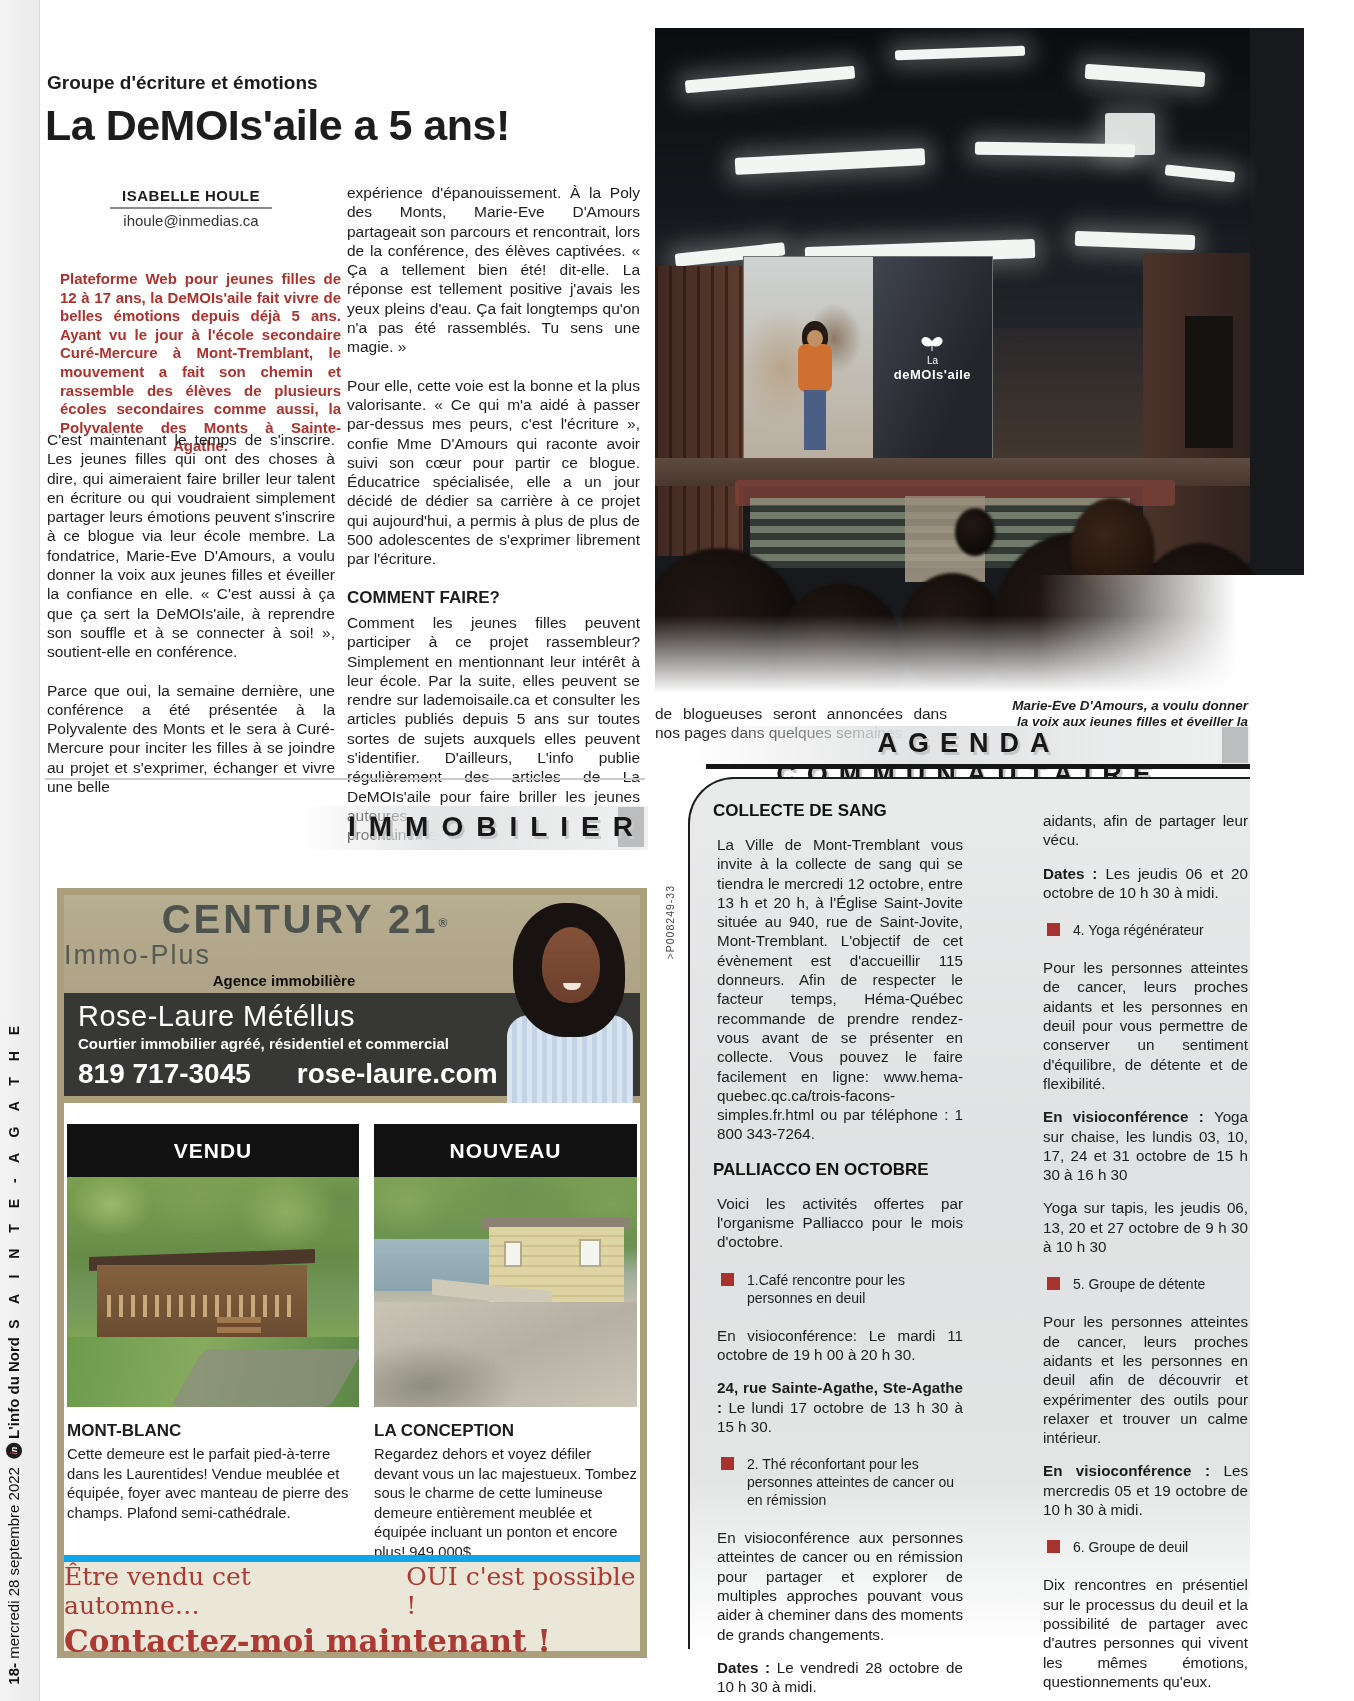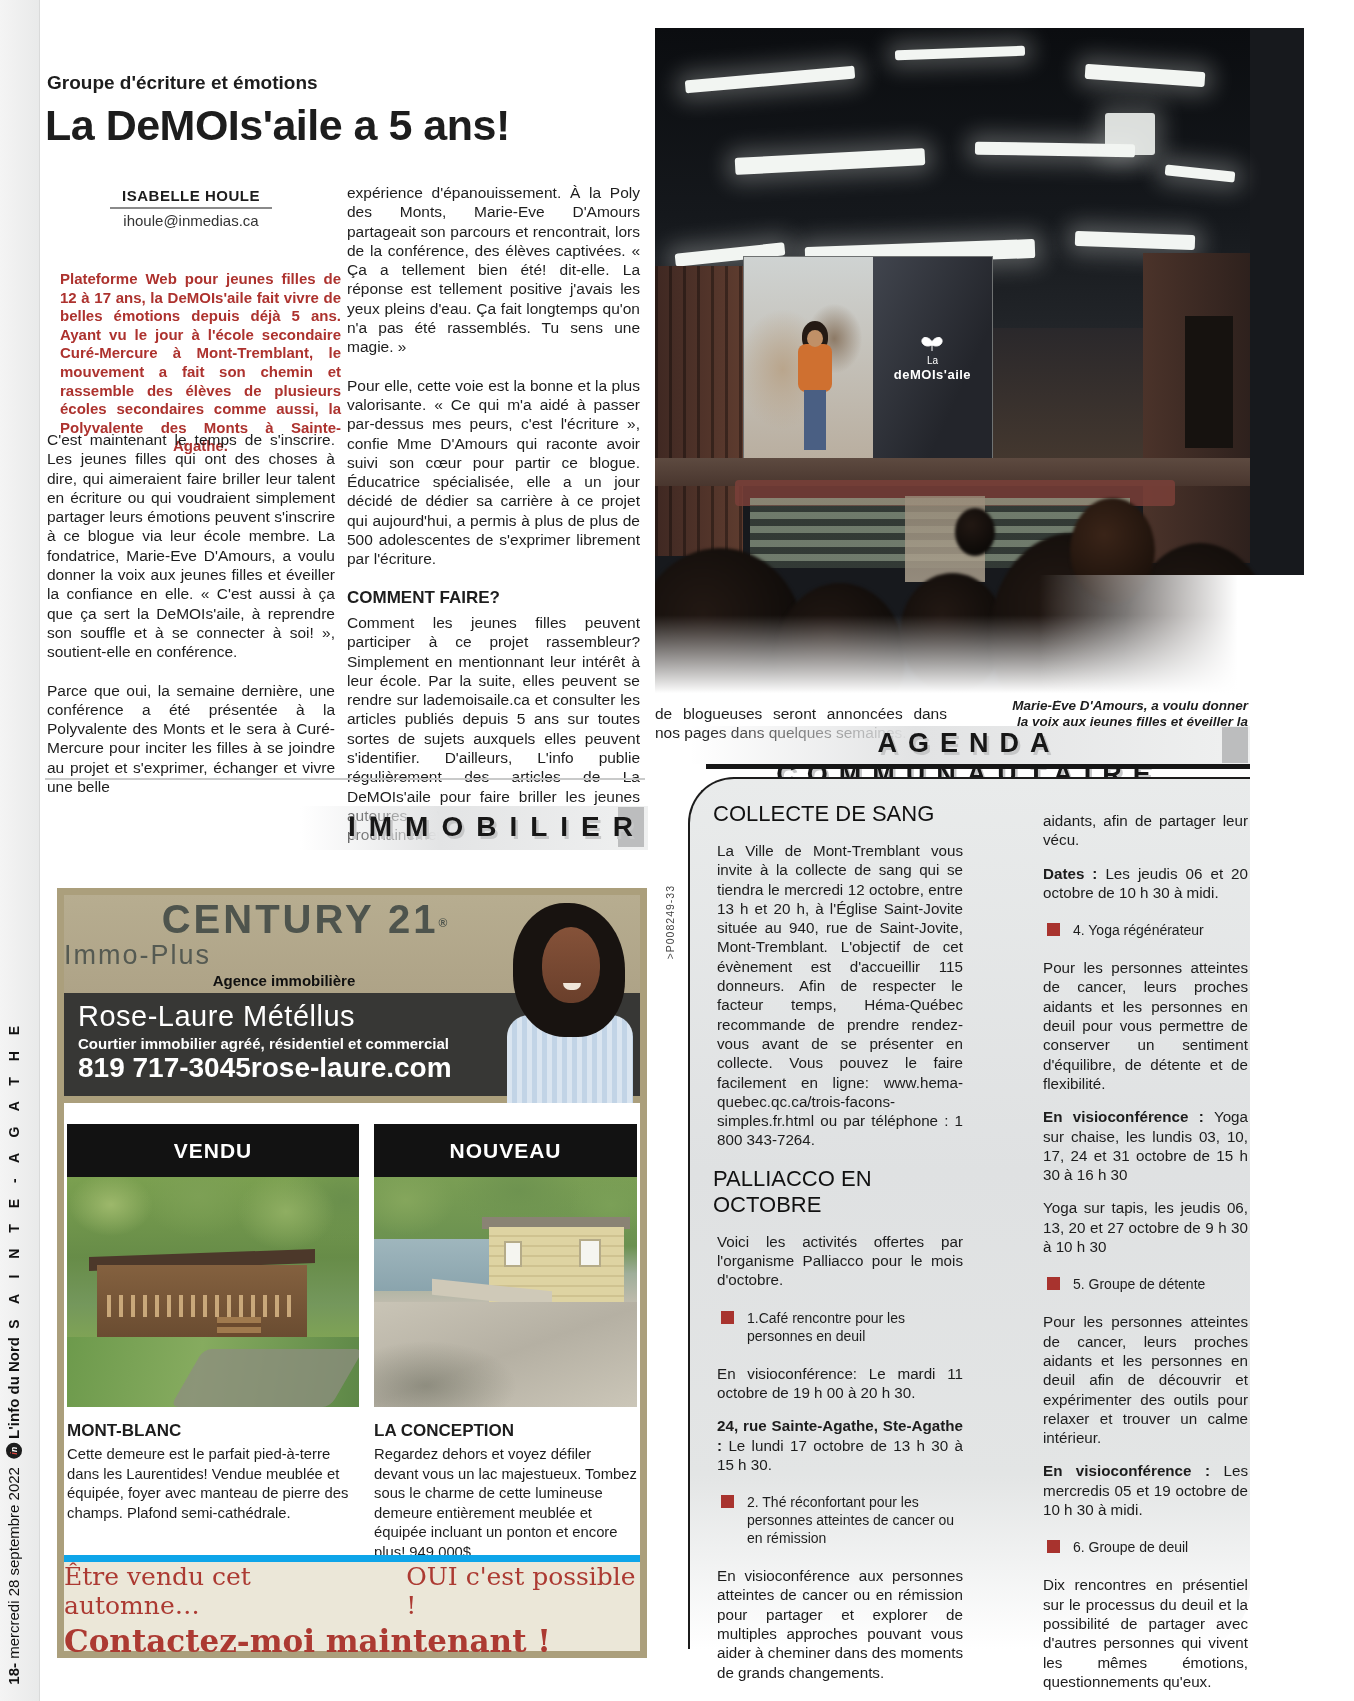--- a/index.html
+++ b/index.html
@@ -102,21 +102,21 @@
   .agenda-title { left:690px; top:728px; width:558px; text-align:center; font-size:27px;
     font-weight:bold; letter-spacing:11px; color:#171717; text-shadow:2.5px 2.5px 0 #c6c7c8; }
   .agenda-underline { left:706px; top:764px; width:544px; height:4.5px; background:#161616; }
   .agenda-box { left:688px; top:777px; width:562px; height:872px;
     border-left:2px solid #1c1c1c; border-top:2px solid #1c1c1c;
     border-top-left-radius:46px; border-bottom-right-radius:60px;
     background:linear-gradient(to bottom,#e9ebeb,#dfe1e2 45%,#e3e5e5 80%, rgba(243,244,244,0)); }
   .ag-col { position:absolute; top:18px; }
   .ag-left  { left:23px;  width:254px; }
   .ag-right { left:349px; width:213px; }
-  .ag-header { font-size:22px; font-weight:normal; margin:16px 0 4px; color:#111; }
+  .ag-header { font-size:17px; font-weight:bold; margin:16px 0 4px; color:#111; }
   .ag-col > .ag-header:first-child { margin-top:4px; }
   .ag-p { font-size:15.2px; line-height:19.3px; text-align:justify; margin:14px 4px; color:#1c1c1c; }
   .ag-bullet { margin:19px 0; padding-left:34px; position:relative; font-size:14px;
     line-height:18px; text-align:left; }
   .bullet-sq { position:absolute; left:8px; top:2px; width:13px; height:13px; background:#a8332e; }
 
   
   .immo-band  { left:300px; top:806px; width:348px; height:44px;
     background:linear-gradient(to right, rgba(236,237,237,0), #e3e4e5 40%, #eff0f0); }
   .immo-chip  { left:618px; top:807px; width:26px; height:40px; background:#bcbdbe; }
@@ -133,21 +133,21 @@
     font-weight:bold; letter-spacing:3px; color:#4e544d;padding-left:44px; }
   .c21-reg   { font-size:12px; vertical-align:6px; }
   .c21-immo  { position:absolute; left:0; top:45px; width:440px; text-align:left; font-size:27px;
     letter-spacing:2px; color:#555a52; }
   .c21-agence{ position:absolute; left:0; top:77px; width:440px; text-align:center; font-size:15px;
     font-weight:bold; color:#101010; }
   .c21-dark  { position:absolute; left:0; top:98px; width:576px; height:103px; background:#373735;
     color:#fff; padding:7px 0 0 14px; }
   .agent-name  { font-size:29px; font-weight:normal; letter-spacing:.5px; }
   .agent-title { font-size:15px; font-weight:bold; margin-top:2px; }
-  .agent-line  { display:flex; font-size:28px; font-weight:bold; }
+  .agent-line  { display:flex; gap:46px; font-size:28px; font-weight:bold; margin-top:6px; }
   .c21-strip { position:absolute; left:0; top:201px; width:576px; height:7px; background:#ab9f7c; }
 
   .realtor { position:absolute; right:3px; top:0; width:140px; height:208px; z-index:3; }
   .r-shirt { position:absolute; left:10px; top:120px; width:126px; height:88px;
     background:repeating-linear-gradient(90deg,#dae5f0 0 5px,#c2d4e6 5px 10px);
     border-radius:22px 22px 0 0; }
   .r-collar{ position:absolute; left:56px; top:120px; width:0; height:0;
     border-left:16px solid transparent; border-right:16px solid transparent;
     border-top:22px solid #5d3a28; }
   .r-hair  { position:absolute; left:16px; top:8px; width:112px; height:134px; background:#181310;
@@ -301,20 +301,21 @@
     <div class="ag-col ag-left">
         <div class="ag-header">COLLECTE DE SANG</div>
         <p class="ag-p">La Ville de Mont-Tremblant vous invite à la collecte de sang qui se tiendra le mercredi 12 octobre, entre 13 h et 20 h, à l'Église Saint-Jovite située au 940, rue de Saint-Jovite, Mont-Tremblant. L'objectif de cet évènement est d'accueillir 115 donneurs. Afin de respecter le facteur temps, Héma-Québec recommande de prendre rendez-vous avant de se présenter en collecte. Vous pouvez le faire facilement en ligne: www.hema-quebec.qc.ca/trois-facons-simples.fr.html ou par téléphone : 1 800 343-7264.</p>
         <div class="ag-header">PALLIACCO EN OCTOBRE</div>
         <p class="ag-p">Voici les activités offertes par l'organisme Palliacco pour le mois d'octobre.</p>
         <div class="ag-bullet"><span class="bullet-sq"></span><span>1.Café rencontre pour les personnes en deuil</span></div>
         <p class="ag-p">En visioconférence: Le mardi 11 octobre de 19 h 00 à 20 h 30.</p>
         <p class="ag-p"><strong>24, rue Sainte-Agathe, Ste-Agathe :</strong> Le lundi 17 octobre de 13 h 30 à 15 h 30.</p>
         <div class="ag-bullet"><span class="bullet-sq"></span><span>2. Thé réconfortant pour les personnes atteintes de cancer ou en rémission</span></div>
         <p class="ag-p">En visioconférence aux personnes atteintes de cancer ou en rémission pour partager et explorer de multiples approches pouvant vous aider à cheminer dans des moments de grands changements.</p>
+        <p class="ag-p"><strong>Dates :</strong> Le vendredi 28 octobre de 10 h 30 à midi.</p>
         <div class="ag-bullet"><span class="bullet-sq"></span><span>3. Proches aimants, rencontres pour les proches aidants</span></div>
       </div>
     <div class="ag-col ag-right">
         <p class="ag-p">aidants, afin de partager leur vécu.</p>
         <p class="ag-p"><strong>Dates :</strong> Les jeudis 06 et 20 octobre de 10 h 30 à midi.</p>
         <div class="ag-bullet"><span class="bullet-sq"></span><span>4. Yoga régénérateur</span></div>
         <p class="ag-p">Pour les personnes atteintes de cancer, leurs proches aidants et les personnes en deuil pour vous permettre de conserver un sentiment d'équilibre, de détente et de flexibilité.</p>
         <p class="ag-p"><strong>En visioconférence :</strong> Yoga sur chaise, les lundis 03, 10, 17, 24 et 31 octobre de 15 h 30 à 16 h 30</p>
         <p class="ag-p">Yoga sur tapis, les jeudis 06, 13, 20 et 27 octobre de 9 h 30 à 10 h 30</p>
         <div class="ag-bullet"><span class="bullet-sq"></span><span>5. Groupe de détente</span></div>

